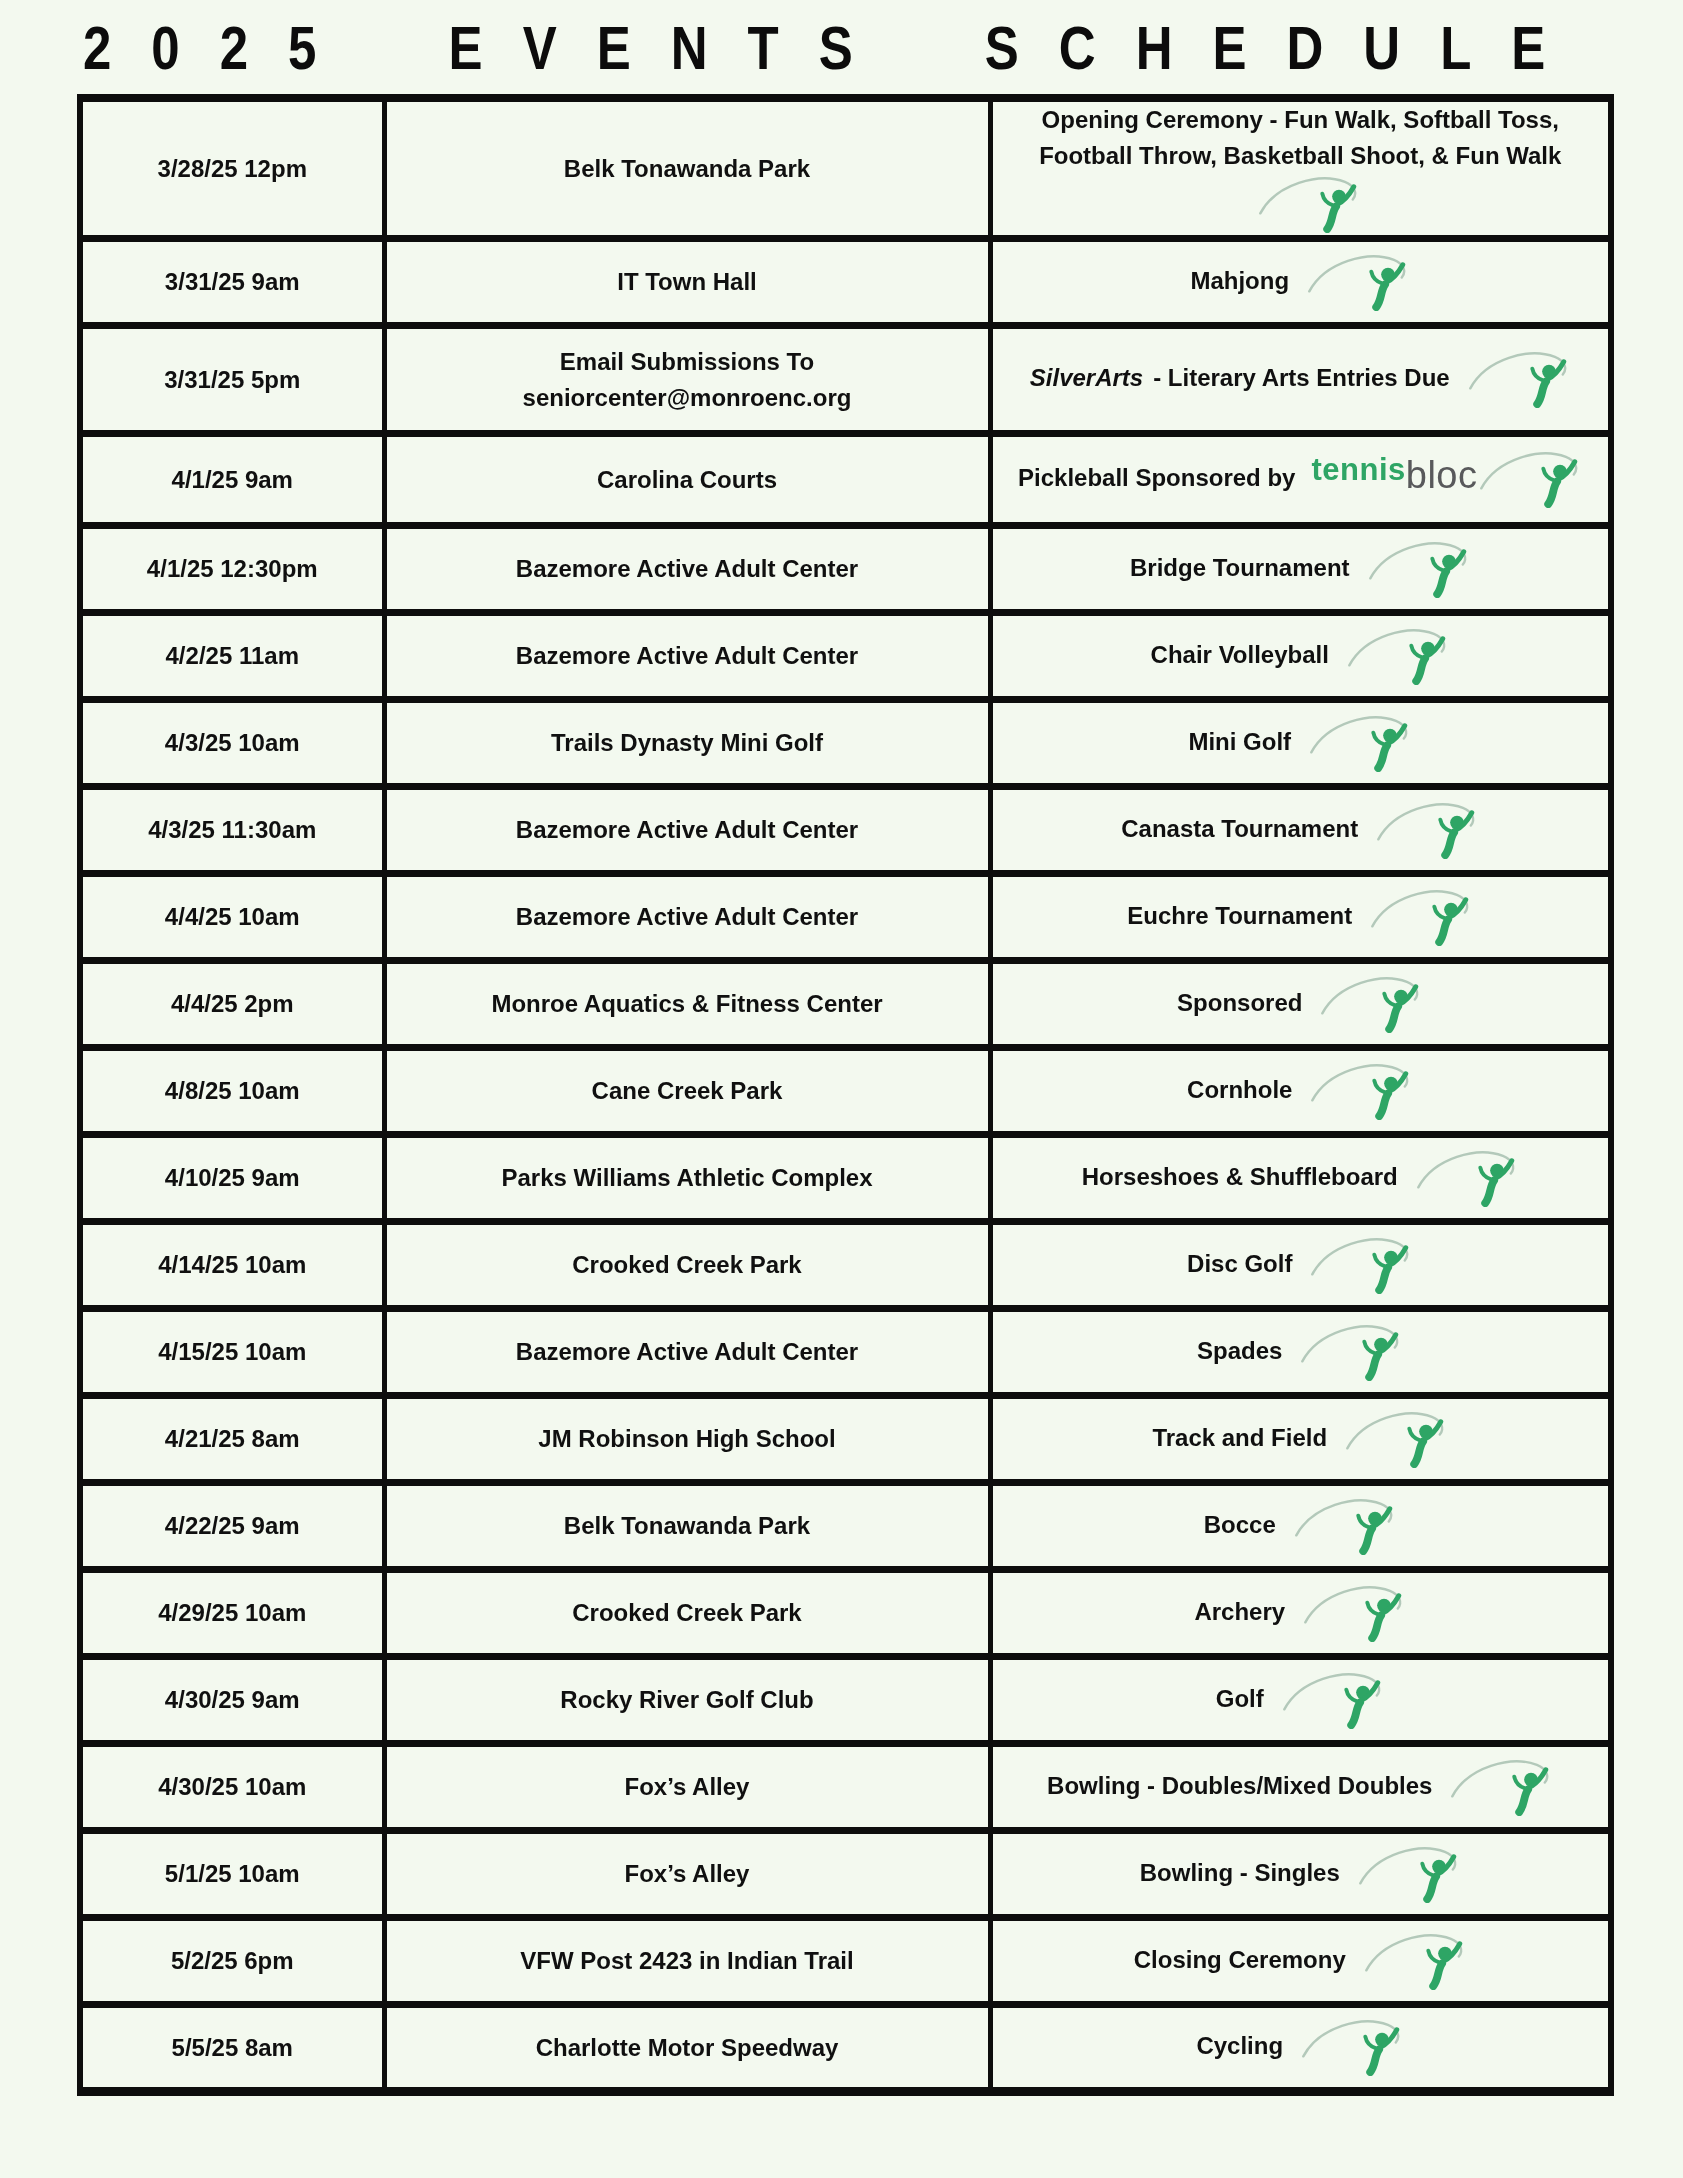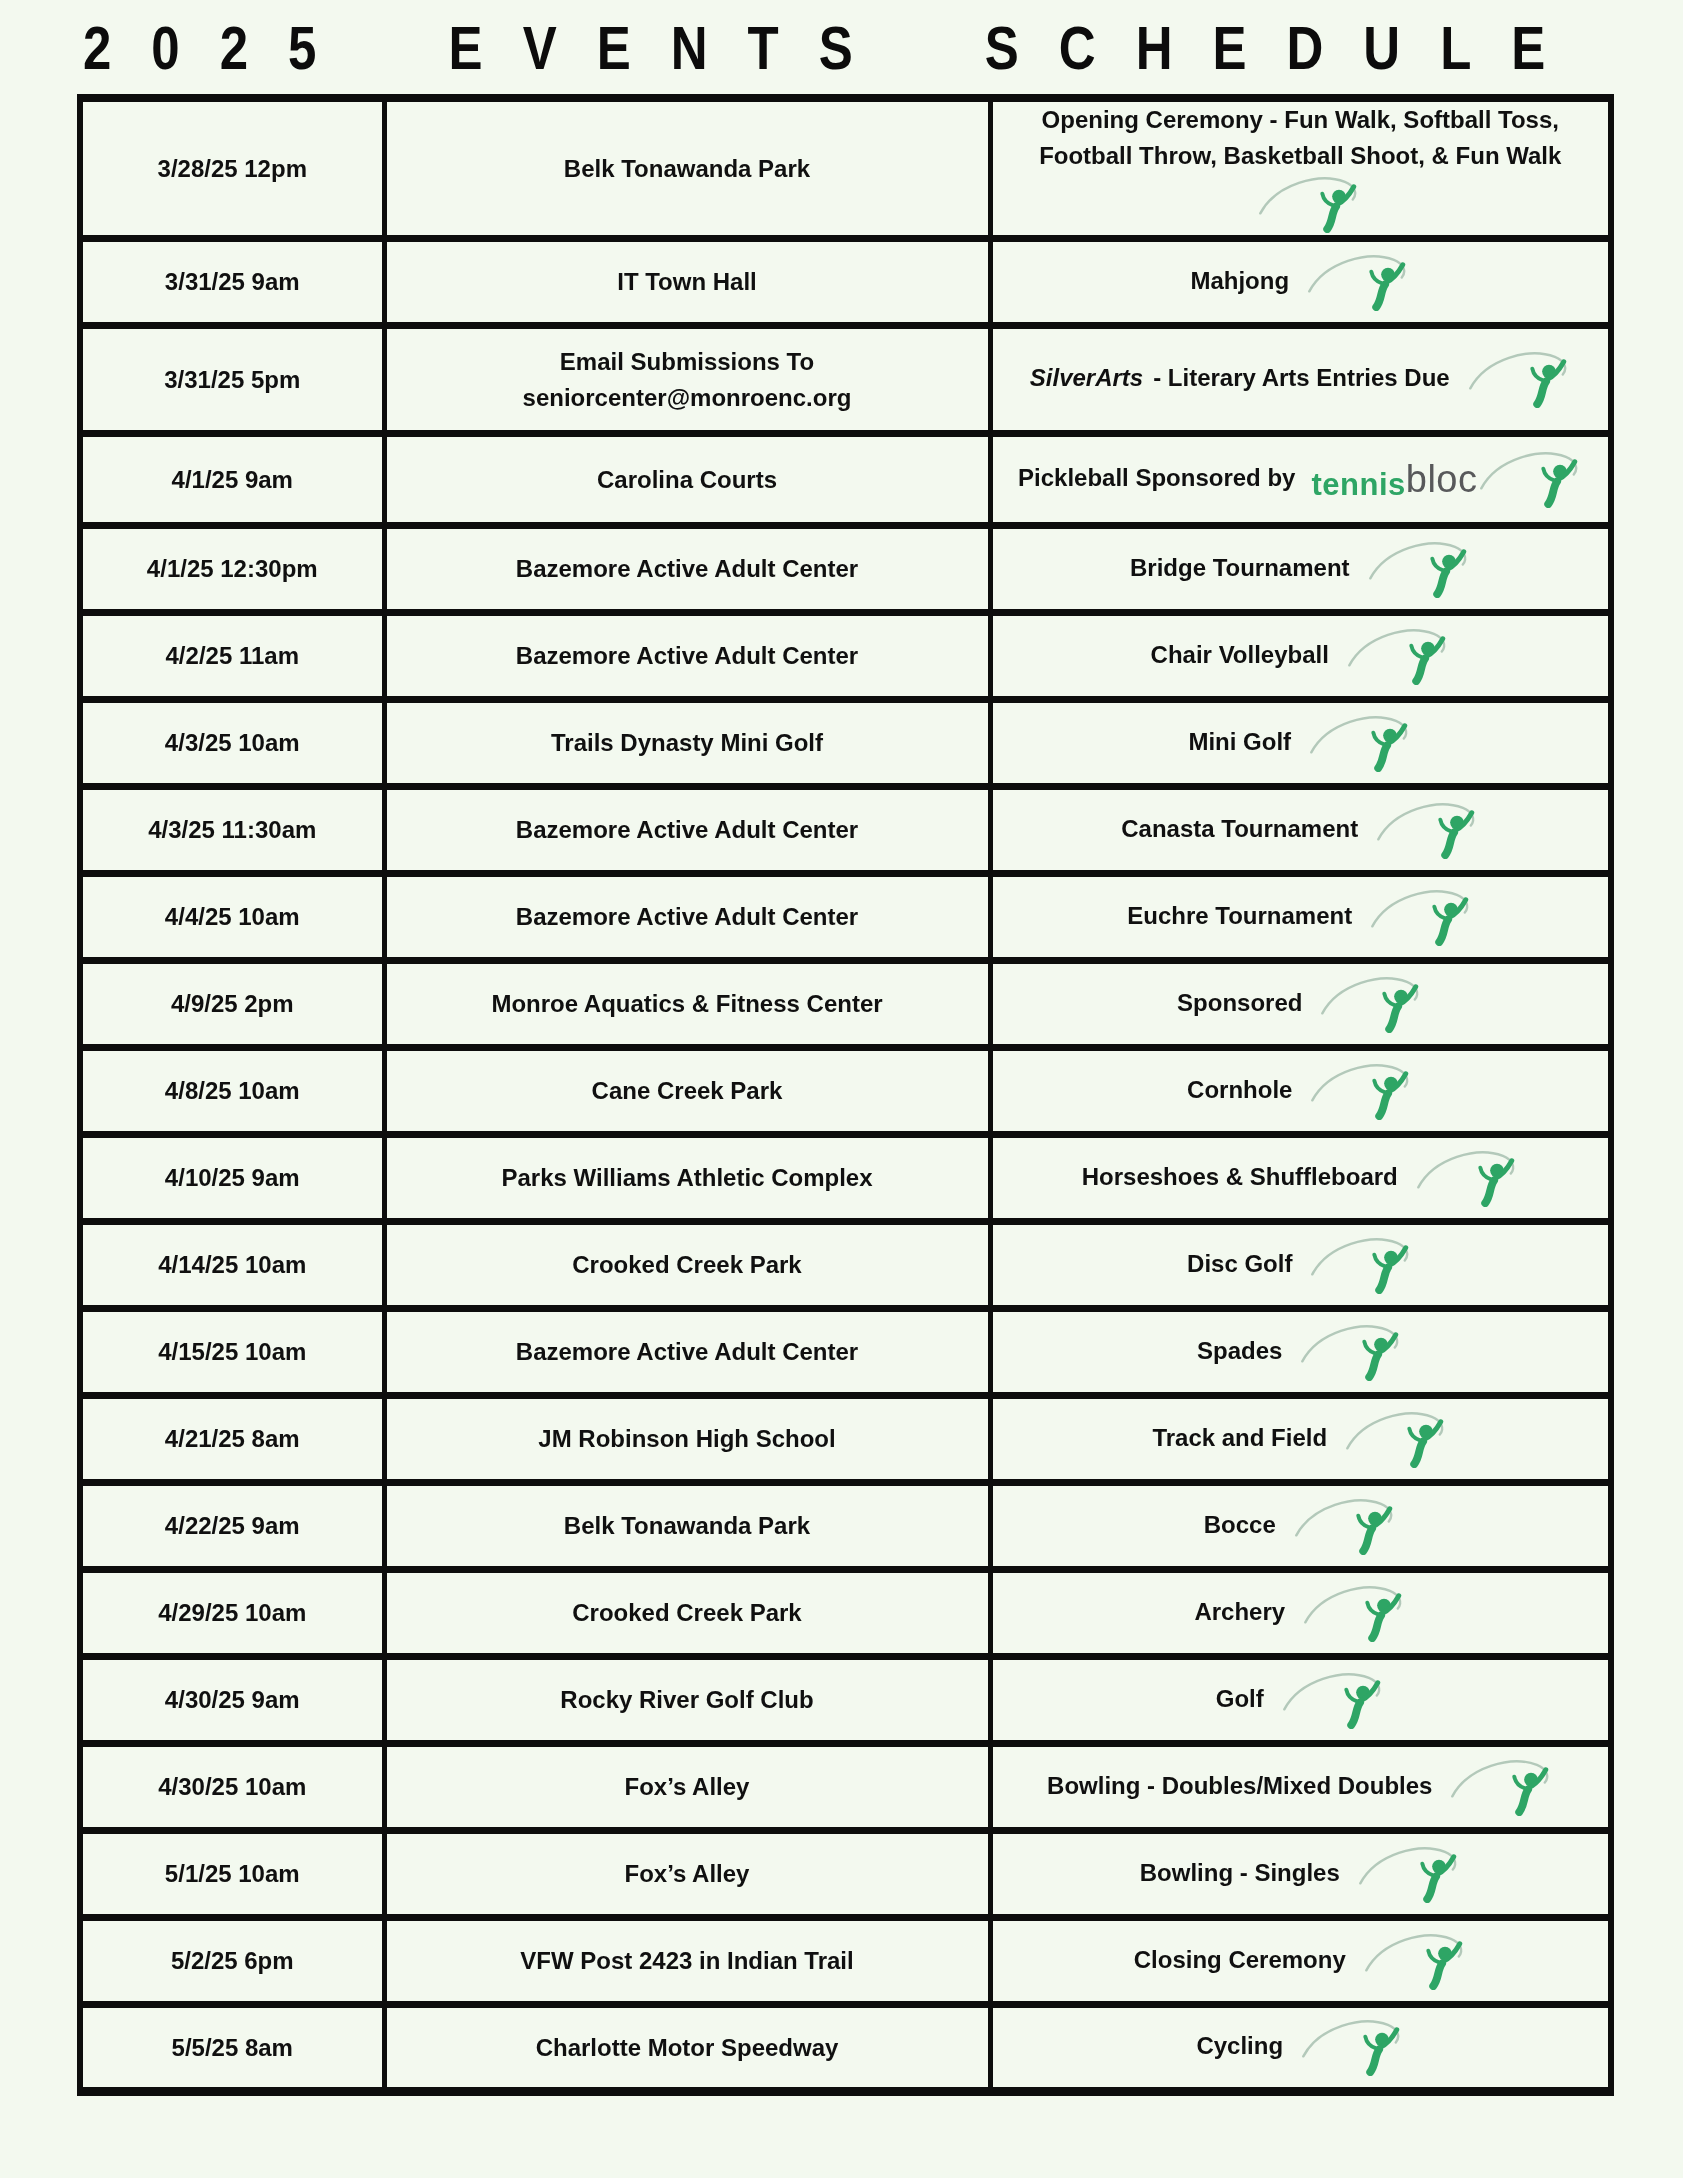--- a/index.html
+++ b/index.html
@@ -50,21 +50,21 @@
     text-align:center;
     vertical-align:middle;
     padding:0;
     color:#101010;
   }
   td.c-loc{padding:0 45px;}
   td.c-event{padding:0 25px;}
   .ev-italic:not(:empty){font-style:italic;margin-right:10px;}
   .sponsor{
     display:inline-flex;
-    align-items:flex-end;
+    align-items:flex-start;
     margin-left:16px;
     vertical-align:middle;
     position:relative;
     top:-2px;
   }
   .t-green{
     font-size:31px;font-weight:800;letter-spacing:0.5px;
   }
   .t-gray{
     font-size:38px;font-weight:400;letter-spacing:0.5px;
@@ -221,21 +221,21 @@
       <path class="swoosh" d="M2,42 C18,12 62,0 88,10 C98,14 101,22 96,28" fill="none" stroke-width="2.5" stroke-linecap="round"></path>
       <circle class="grn" cx="82" cy="25" r="7"></circle>
       <path class="grn-stroke" d="M70,58 C76,50 74,42 79,35" fill="none" stroke-width="8" stroke-linecap="round"></path>
       <path class="grn-stroke" d="M80,33 C87,30 92,24 97,15" fill="none" stroke-width="5" stroke-linecap="round"></path>
       <path class="grn-stroke" d="M76,34 C70,32 66,27 65,22" fill="none" stroke-width="4" stroke-linecap="round"></path>
     </svg>
           </span></td>
   </tr>
 
   <tr>
-    <td class="c-date">4/9/25 2pm</td>
+    <td class="c-date">4/4/25 2pm</td>
     <td class="c-loc">Monroe Aquatics &amp; Fitness Center</td>
     <td class="c-event"><span class="ev-italic"></span><span class="ev-text">Sponsored</span><span class="sponsor" hidden="">
             <span class="t-green"></span>
             <span class="t-gray"></span>
             <svg class="player-icon" width="103" height="61" viewBox="0 0 104 62">
       <path class="swoosh" d="M2,42 C18,12 62,0 88,10 C98,14 101,22 96,28" fill="none" stroke-width="2.5" stroke-linecap="round"></path>
       <circle class="grn" cx="82" cy="25" r="7"></circle>
       <path class="grn-stroke" d="M70,58 C76,50 74,42 79,35" fill="none" stroke-width="8" stroke-linecap="round"></path>
       <path class="grn-stroke" d="M80,33 C87,30 92,24 97,15" fill="none" stroke-width="5" stroke-linecap="round"></path>
       <path class="grn-stroke" d="M76,34 C70,32 66,27 65,22" fill="none" stroke-width="4" stroke-linecap="round"></path>

